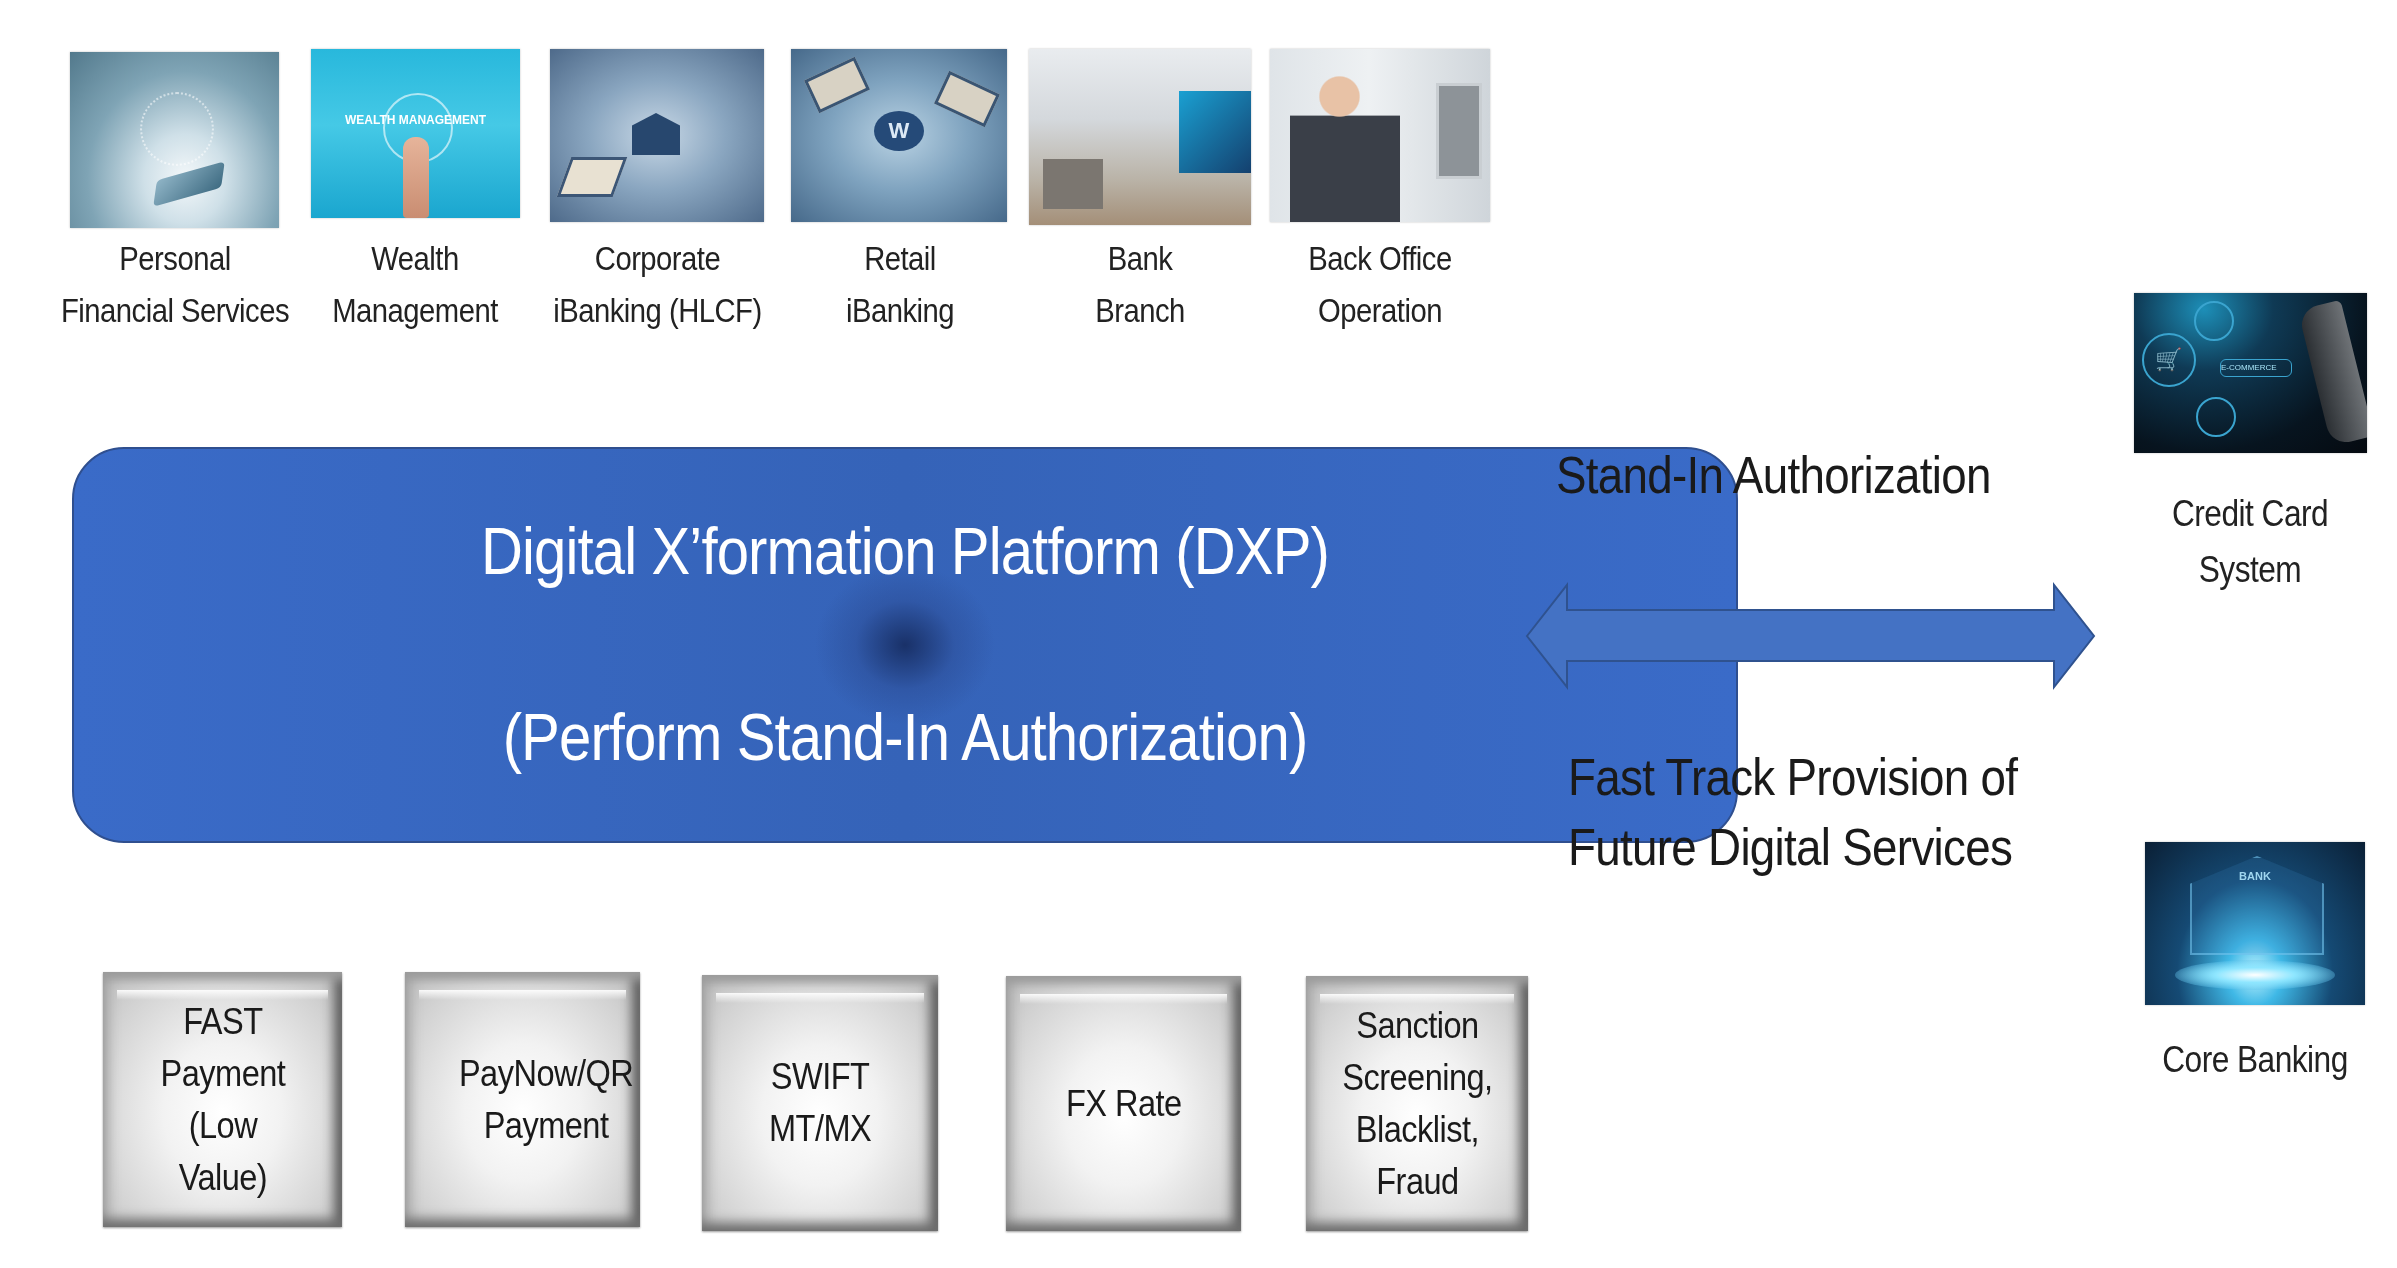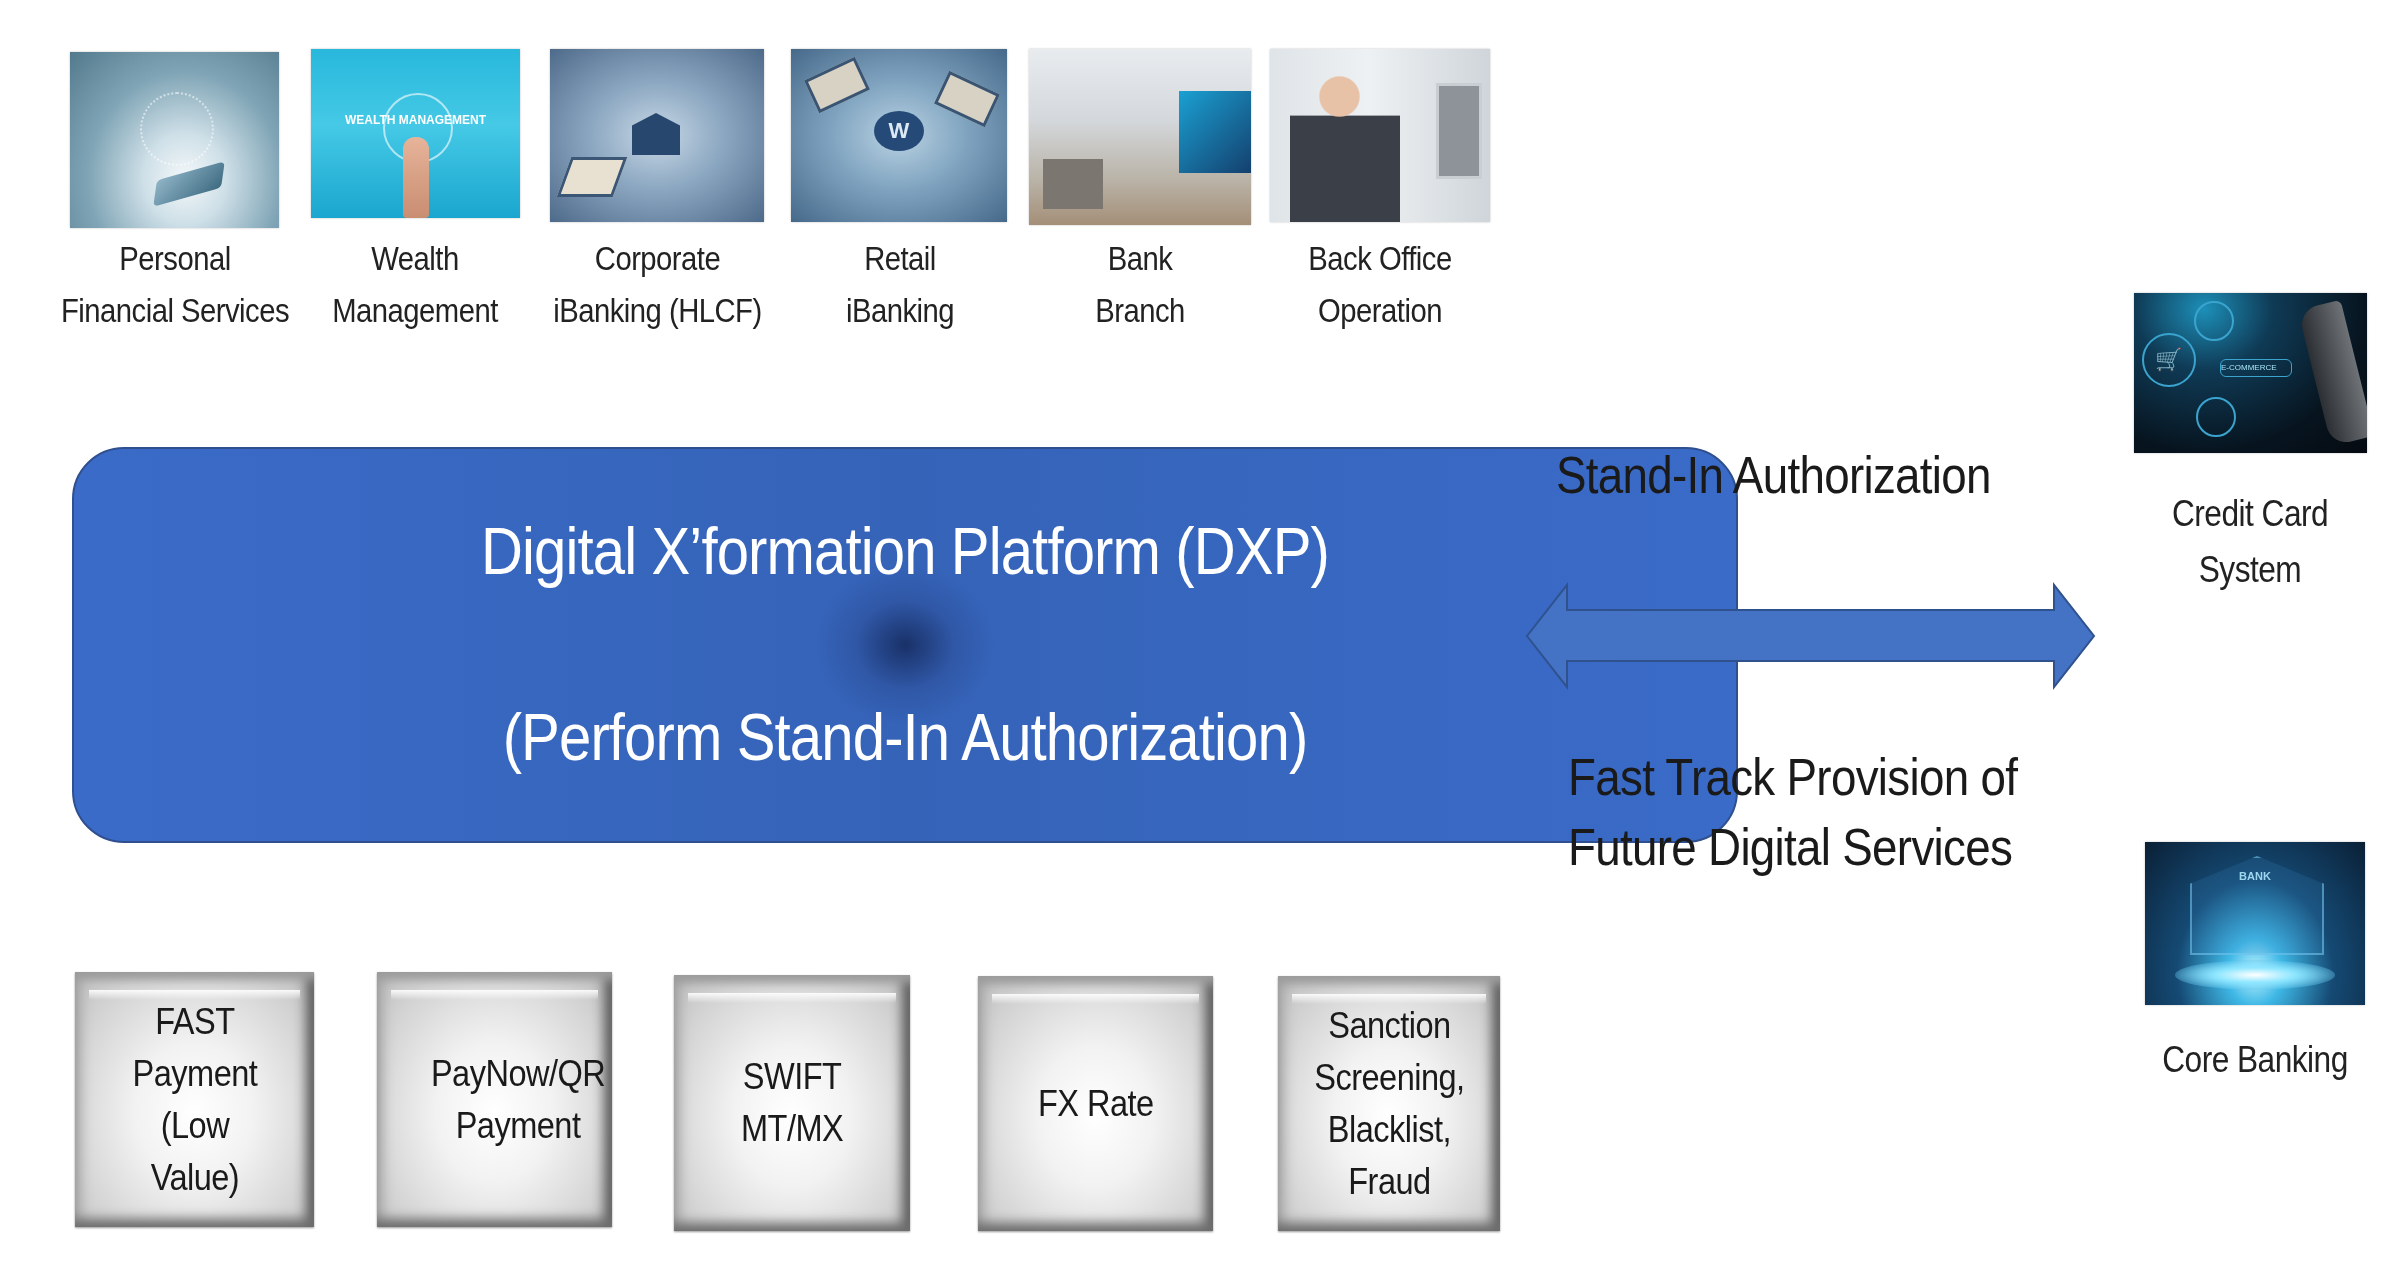--- a/index.html
+++ b/index.html
@@ -85,21 +85,21 @@
   .svc {
     position:absolute; box-sizing:border-box;
     background:
       radial-gradient(ellipse at 50% 55%, #ffffff 0%, #f2f2f2 35%, #d3d3d3 75%, #bdbdbd 100%);
     box-shadow:
       inset 0 14px 10px -6px #9c9c9c,
       inset 0 -14px 12px -6px #6d6d6d,
       inset 14px 0 12px -8px #a9a9a9,
       inset -14px 0 12px -6px #5e5e5e,
       0 1px 2px rgba(0,0,0,0.4);
-    display:flex; align-items:center; justify-content:center; text-align:center;
+    display:flex; align-items:center; justify-content:center; text-align:center;margin-left:28px;
   }
   .svc::before {
     content:""; position:absolute; left:14px; right:14px; top:18px; height:10px;
     background:linear-gradient(180deg, rgba(255,255,255,0.9), rgba(255,255,255,0));
   }
   .svc-label {
     font-size:37px; line-height:52px; color:#1a1a1a; white-space:pre-line;
     letter-spacing:-0.6px; transform:scaleX(0.88);
   }
   #svc-fast { left:75px; top:972px; width:239px; height:255px; }

